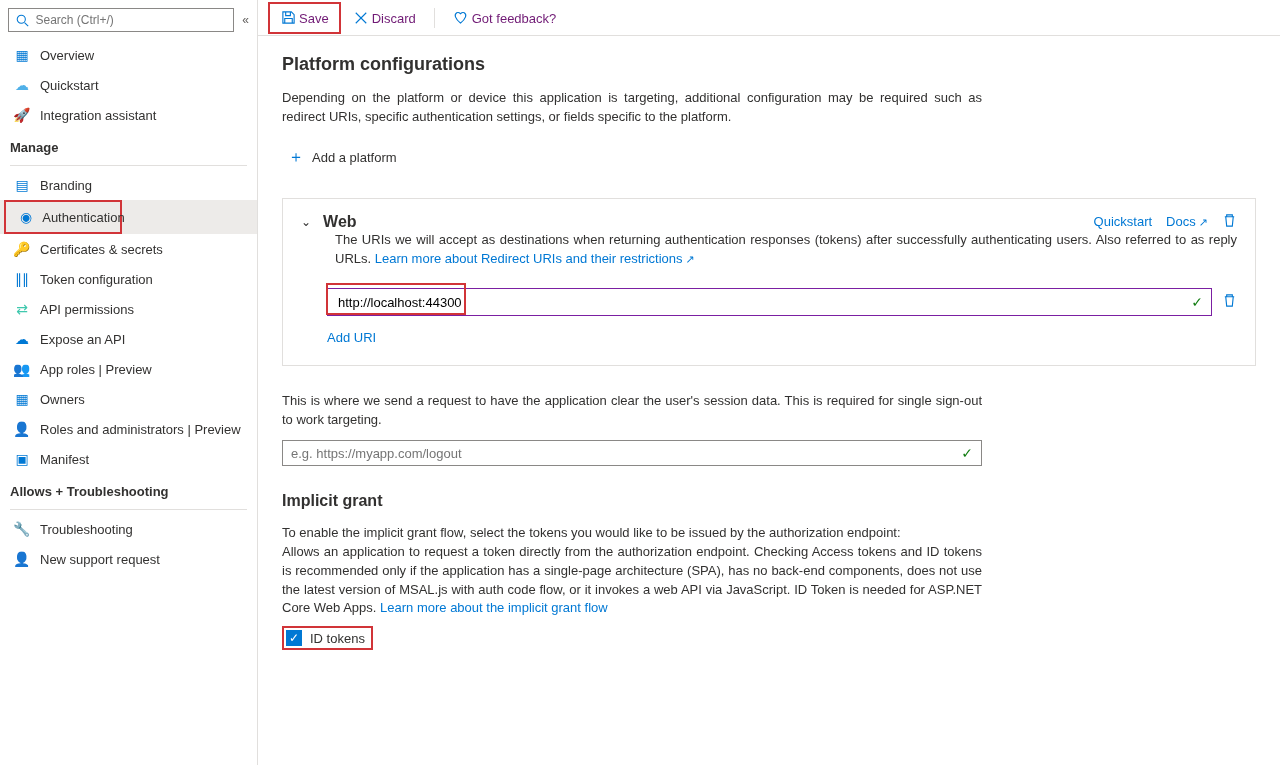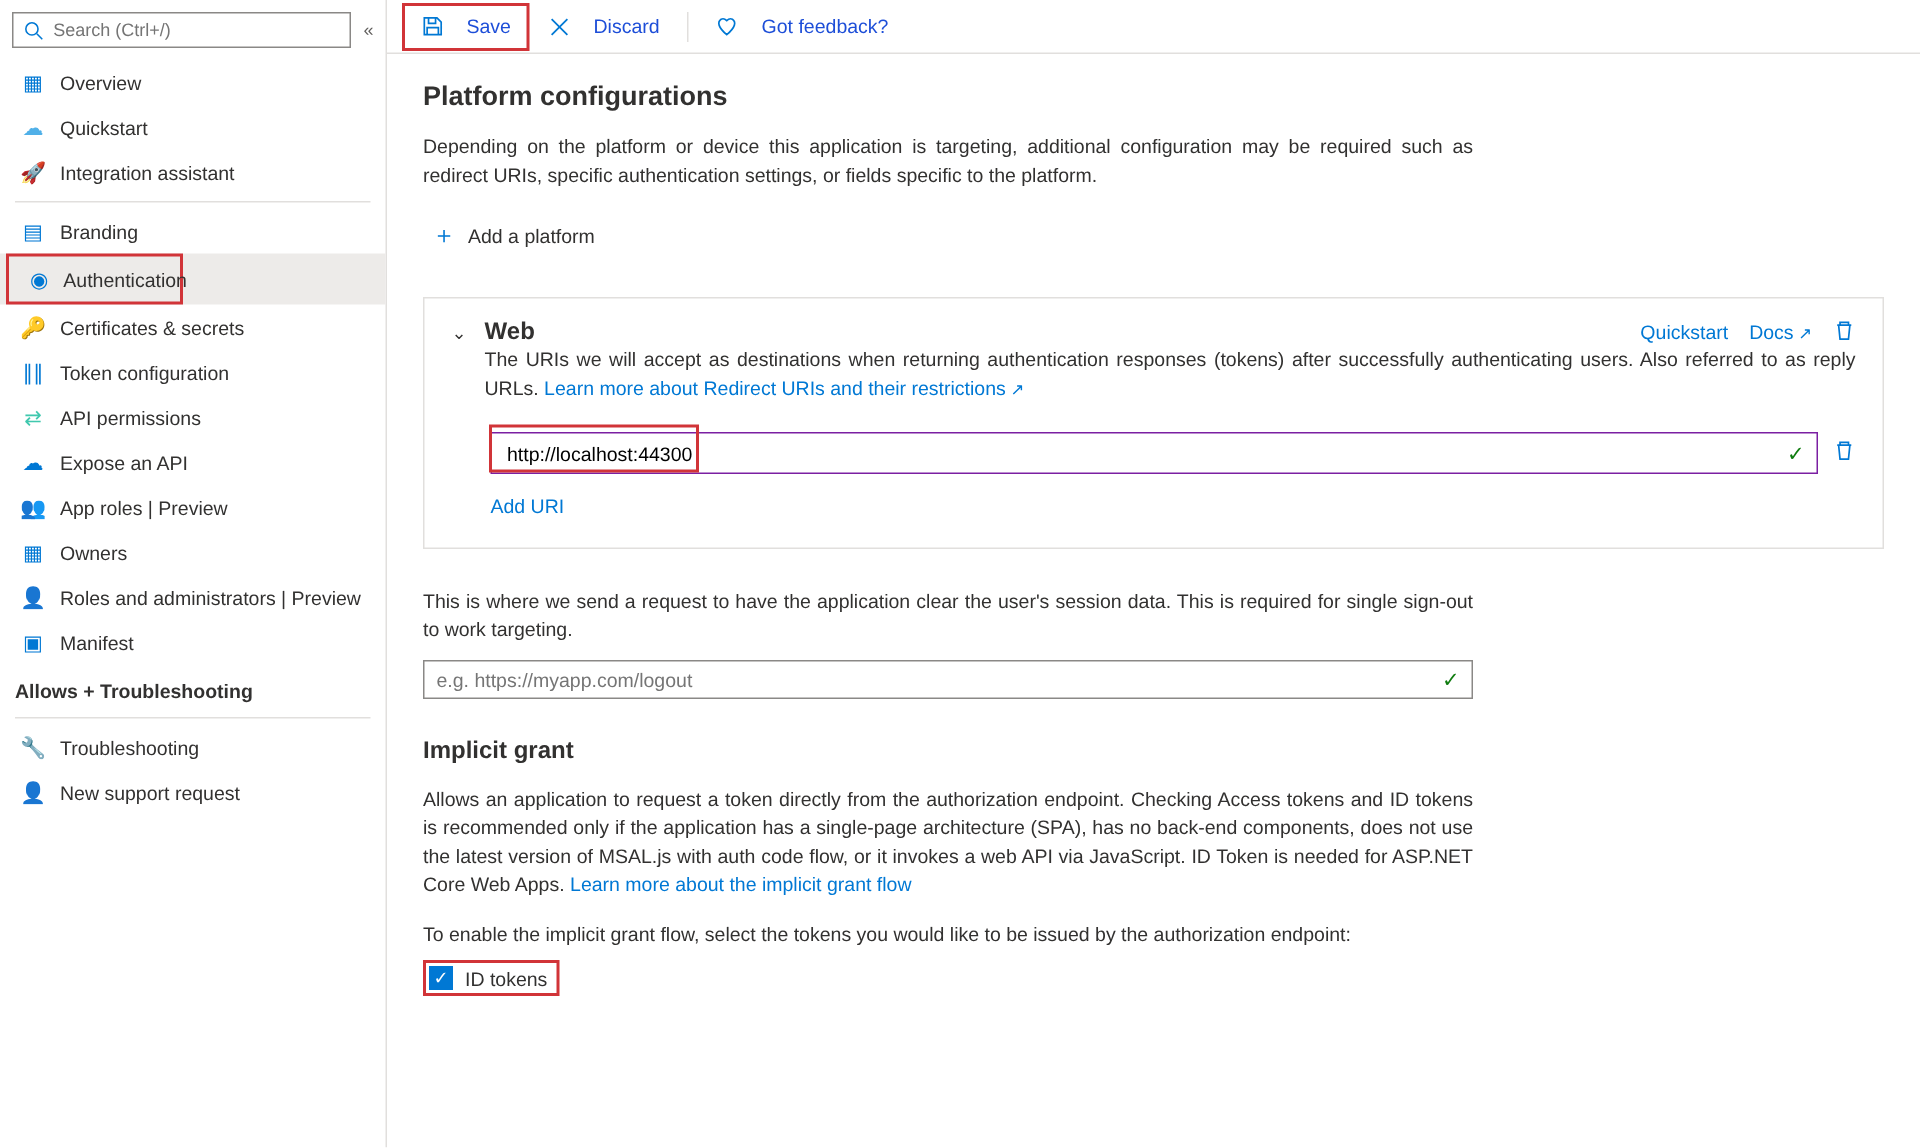--- a/index.html
+++ b/index.html
@@ -10,21 +10,21 @@
   .search-box { flex: 1; display: flex; align-items: center; border: 1px solid #8a8886; height: 24px; padding: 0 6px; gap: 6px; }
   .search-box input { border: none; outline: none; font-size: 12px; width: 100%; }
   .collapse-caret { color: #605e5c; font-size: 12px; cursor: pointer; }
   .nav-item { display: flex; align-items: center; gap: 10px; padding: 7px 14px; cursor: pointer; font-size: 13px; }
   .nav-item.active { background: #edebe9; }
   .nav-section { font-weight: 600; padding: 10px 14px 6px 10px; border-top: 0; }
   .nav-divider { border-top: 1px solid #e1dfdd; margin: 4px 10px; }
   .icon { width: 16px; height: 16px; display: inline-flex; align-items: center; justify-content: center; font-size: 14px; }
   .main { flex: 1; display: flex; flex-direction: column; min-width: 0; }
   .toolbar { display: flex; align-items: center; border-bottom: 1px solid #e1dfdd; height: 36px; padding: 0 10px; gap: 4px; }
-  .tool-btn { display: flex; align-items: center; gap: 15px; padding: 4px 8px; cursor: pointer; color: #1d4ed8; }
+  .tool-btn { display: flex; align-items: flex-end; gap: 3px; padding: 4px 8px; cursor: pointer; color: #701a75; }
   .tool-btn .icon { color: #0078d4; }
   .tool-sep { width: 1px; height: 20px; background: #e1dfdd; margin: 0 6px; }
   .content { padding: 18px 24px; overflow: auto; }
   h2.section-title { font-size: 18px; font-weight: 600; margin-bottom: 14px; }
   p.desc { font-size: 13px; color: #323130; line-height: 1.45; text-align: justify; max-width: 700px; }
   .add-link { display: inline-flex; align-items: center; gap: 8px; color:#323130; cursor: pointer; margin-top: 14px; padding: 6px 6px; }
   .add-link .plus { color: #0078d4; font-size: 16px; font-weight: 300; }
   .card { border: 1px solid #e1dfdd; margin-top: 24px; padding: 14px 18px 20px 18px; max-width: 990px; }
   .card-head { display: flex; align-items: center; justify-content: space-between; }
   .card-head-left { display:flex; align-items:center; gap:12px; }
@@ -76,20 +76,21 @@
         </div>
         <div class="nav-item">
           <span class="icon" style="color: rgb(80, 176, 232);">☁</span>
           <span>Quickstart</span>
         </div>
         <div class="nav-item">
           <span class="icon" style="color: rgb(255, 140, 0);">🚀</span>
           <span>Integration assistant</span>
         </div>
       </div>
+    <div class="nav-section">Manage</div>
     <div class="nav-divider"></div>
     <div id="nav-manage">
         <div class="nav-item">
           <span class="icon" style="color: rgb(0, 120, 212);">▤</span>
           <span>Branding</span>
         </div>
         <div class="nav-item active" style="padding: 0px;">
           <div class="highlight-auth" style="display: block; margin: 0px 0px 0px 4px; width: 118px;">
             <div class="nav-item" style="background: transparent;">
               <span class="icon" style="color: rgb(0, 120, 212);">◉</span>
@@ -195,21 +196,21 @@
             <span class="link-blue">Quickstart</span>
             <span class="link-blue"><span>Docs</span><span class="ext-icon"> ↗</span></span>
             <span class="trash">
               <svg width="15" height="15" viewBox="0 0 16 16">
                   <path fill="none" stroke="#0078d4" stroke-width="1.2" d="M3 4h10 M5 4V2h6v2 M4 4l1 10h6l1-10"></path>
                 </svg>
             </span>
           </div>
         </div>
 
-        <p class="desc" style="max-width:none;margin-left:22px">
+        <p class="desc" style="max-width:none;margin-left:34px">
           <span>The URIs we will accept as destinations when returning authentication responses (tokens) after successfully authenticating users. Also referred to as reply URLs. </span>
           <span class="link-blue"><span>Learn more about Redirect URIs and their restrictions</span><span class="ext-icon"> ↗</span></span>
         </p>
 
         <div class="uri-row" style="margin-left:26px">
           <div class="uri-input" style="position:relative">
             <span class="red-box-tight" style="position:absolute;left:-2px;top:-6px;height:32px;width:140px;pointer-events:none"></span>
             <input value="http://localhost:44300" style="">
             <span class="check-green">✓</span>
           </div>
@@ -229,25 +230,25 @@
         <p class="desc">This is where we send a request to have the application clear the user's session data. This is required for single sign-out to work targeting.</p>
         <div class="logout-input">
           <input placeholder="e.g. https://myapp.com/logout" style="">
           <span class="check-green">✓</span>
         </div>
       </div>
 
       
       <div class="section">
         <h2 class="section-title" style="font-size:16px">Implicit grant</h2>
+        <p class="desc" style="margin-top:14px">To enable the implicit grant flow, select the tokens you would like to be issued by the authorization endpoint:</p>
         <p class="desc" style="text-align:justify">
           <span>Allows an application to request a token directly from the authorization endpoint. Checking Access tokens and ID tokens is recommended only if the application has a single-page architecture (SPA), has no back-end components, does not use the latest version of MSAL.js with auth code flow, or it invokes a web API via JavaScript. ID Token is needed for ASP.NET Core Web Apps. </span>
           <span class="link-blue">Learn more about the implicit grant flow</span>
         </p>
-        <p class="desc" style="margin-top:14px">To enable the implicit grant flow, select the tokens you would like to be issued by the authorization endpoint:</p>
         <div class="chk-row">
           <span class="red-box" style="display:inline-flex;align-items:center;gap:8px;padding:2px 6px 2px 2px">
             <span class="chk checked">✓</span>
             <span>ID tokens</span>
           </span>
         </div>
       </div>
 
     </div>
   </div>

